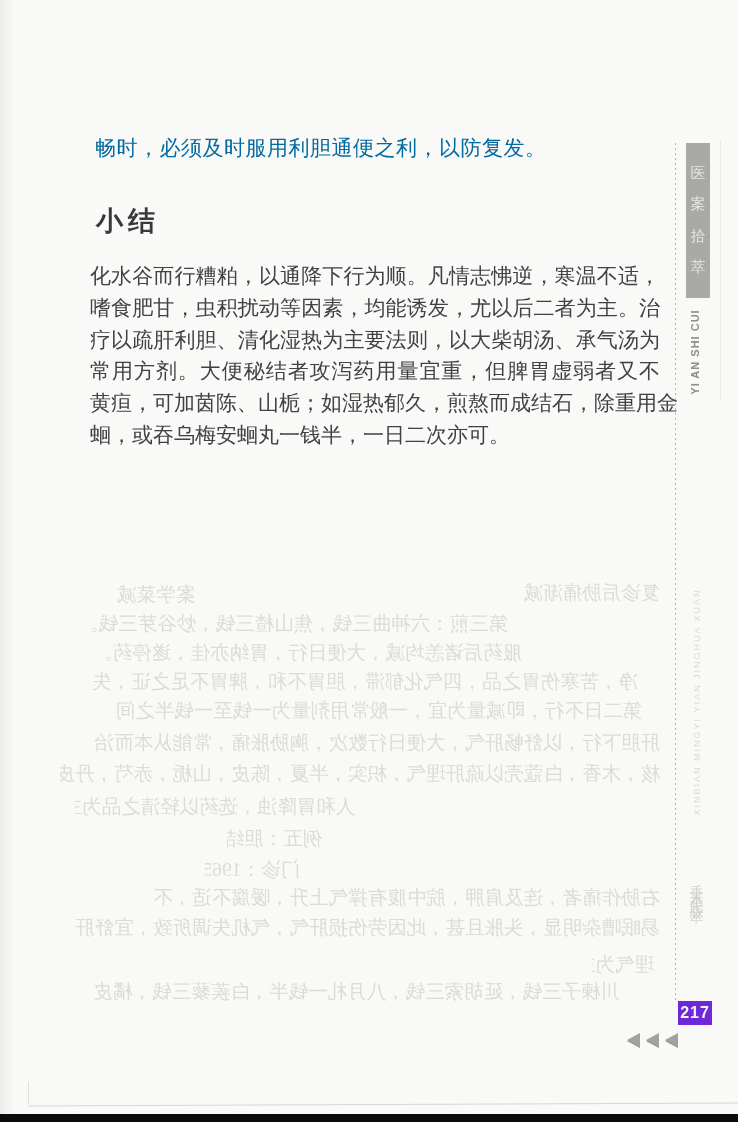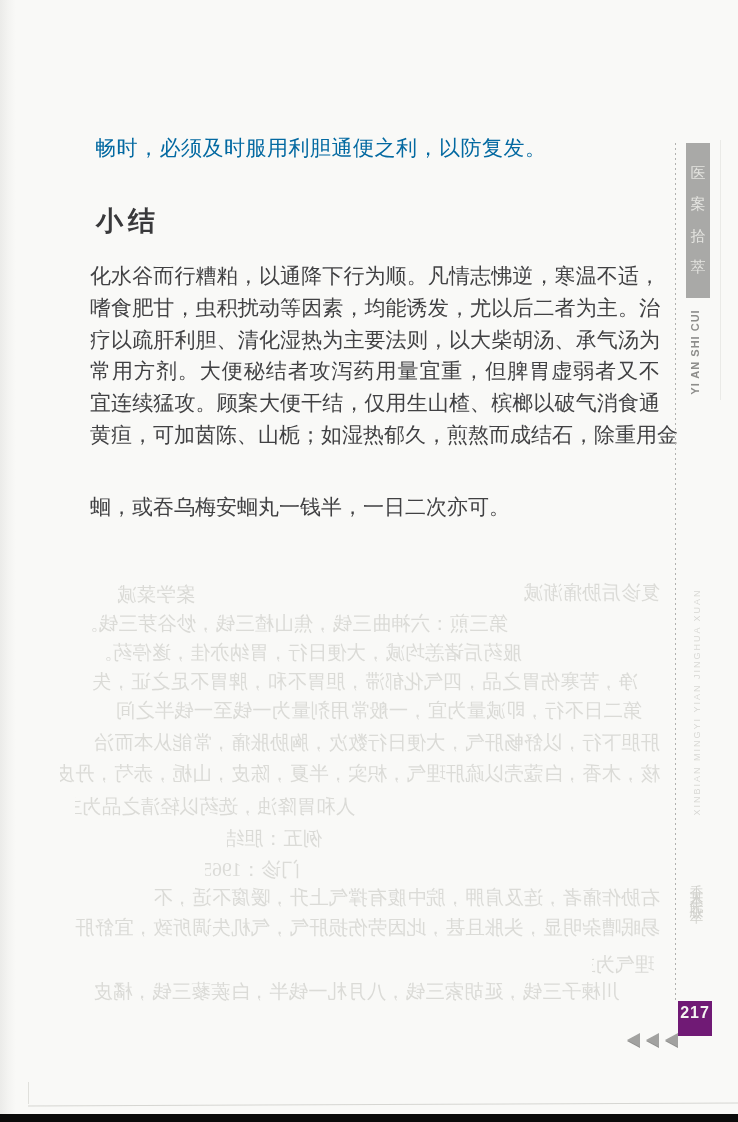--- a/index.html
+++ b/index.html
@@ -17,40 +17,40 @@
   .topline{left:95px;top:134px;width:480px;font-size:21px;color:#0369a1;
     letter-spacing:.5px;white-space:nowrap;}
   
   .heading{left:96px;top:203px;font-size:27px;font-weight:bold;color:#39393b;
     letter-spacing:5px;font-family:"Liberation Sans","DejaVu Sans",sans-serif;}
   
   .para{left:90px;top:261px;width:570px;font-size:21px;color:#414143;}
   .para .ln{height:31.8px;line-height:31.8px;text-align:justify;
     text-align-last:justify;text-justify:inter-character;overflow:visible;white-space:nowrap;}
   .para .ln-first{text-indent:42px;}
-  .para .ln-last{text-align-last:left;margin-top:40px;}
+  .para .ln-last{text-align-last:left;}
   
   .bleed{color:#b7b7b1;opacity:.45;filter:blur(.6px);transform:scaleX(-1);
     font-size:19.5px;line-height:24px;height:24px;white-space:nowrap;overflow:hidden;}
   .vlatin{left:567px;top:697px;width:260px;text-align:center;transform:rotate(-90deg);
     font-family:"Liberation Sans","DejaVu Sans",sans-serif;font-size:9px;
     letter-spacing:2px;color:#d3d3cf;opacity:.85;filter:blur(.4px);}
   .vcjk{left:687px;top:873px;writing-mode:vertical-rl;font-size:14px;color:#ccccc7;
     opacity:.85;letter-spacing:5px;filter:blur(.4px);}
   
   .dotline{left:675px;top:143px;width:1px;height:860px;
     background-image:repeating-linear-gradient(to bottom,#b2b2b0 0 2px,transparent 2px 5px);}
   .spinebar{left:686px;top:143px;width:24px;height:155px;background:#a9a9a7;
     display:flex;flex-direction:column;align-items:center;justify-content:space-evenly;
     padding:6px 0;box-sizing:border-box;}
   .spinebar span{font-size:15px;color:#e4e4e0;line-height:1;}
   .pinyin{left:652px;top:344px;width:90px;height:16px;text-align:center;
     transform:rotate(-90deg);font-family:"Liberation Sans","DejaVu Sans",sans-serif;
     font-size:11px;font-weight:bold;color:#8d8d8b;letter-spacing:1px;white-space:nowrap;}
-  .pagebox{left:678px;top:1001px;width:34px;height:35px;background:#701a75;
+  .pagebox{left:678px;top:1001px;width:34px;height:24px;background:#6d28d9;
     color:#f4f4f1;font-family:"Liberation Sans","DejaVu Sans",sans-serif;
     font-weight:bold;font-size:16px;text-align:center;line-height:24px;letter-spacing:1px;}
   .arrows{left:627px;top:1033px;display:flex;gap:6px;}
   .tri{width:0;height:0;border-top:7px solid transparent;border-bottom:7px solid transparent;
     border-right:13px solid #a2a2a0;filter:drop-shadow(0 1px 0 #8e8e8c);}
   
   .edge-line{left:28px;top:1104px;width:710px;height:1px;background:#d6d6d2;
     transform:rotate(-.25deg);}
   .edge-corner{left:28px;top:1082px;width:1px;height:22px;background:#e0e0dc;}
   .bottombar{left:0;top:1114px;width:738px;height:8px;background:#0b0b0b;}
@@ -63,21 +63,20 @@
 
 <div class="abs topline">畅时，必须及时服用利胆通便之利，以防复发。</div>
 
 <div class="abs heading">小结</div>
 
 <div class="abs para">
   <div class="ln">化水谷而行糟粕，以通降下行为顺。凡情志怫逆，寒温不适，</div>
   <div class="ln">嗜食肥甘，虫积扰动等因素，均能诱发，尤以后二者为主。治</div>
   <div class="ln">疗以疏肝利胆、清化湿热为主要法则，以大柴胡汤、承气汤为</div>
   <div class="ln">常用方剂。大便秘结者攻泻药用量宜重，但脾胃虚弱者又不</div>
-  <div class="ln">宜连续猛攻。顾案大便干结，仅用生山楂、槟榔以破气消食通</div>
   <div class="ln">黄疸，可加茵陈、山栀；如湿热郁久，煎熬而成结石，除重用金</div>
   <div class="ln ln-last">蛔，或吞乌梅安蛔丸一钱半，一日二次亦可。</div>
 </div>
 
 <div class="abs bleed" style="left:488px;top:581px;width:172px;">复诊后胁痛渐减</div>
 <div class="abs bleed" style="left:75px;top:583px;width:120px;">案学菜减</div>
 <div class="abs bleed" style="left:78px;top:612px;width:430px;">第三煎：六神曲三钱，焦山楂三钱，炒谷芽三钱。</div>
 <div class="abs bleed" style="left:98px;top:641px;width:424px;">服药后诸恙均减，大便日行，胃纳亦佳，遂停药。</div>
 <div class="abs bleed" style="left:72px;top:670px;width:566px;">净，苦寒伤胃之品，四气化郁滞，胆胃不和，脾胃不足之证，失</div>
 <div class="abs bleed" style="left:60px;top:699px;width:582px;">第二日不行，即减量为宜，一般常用剂量为一钱至一钱半之间</div>

